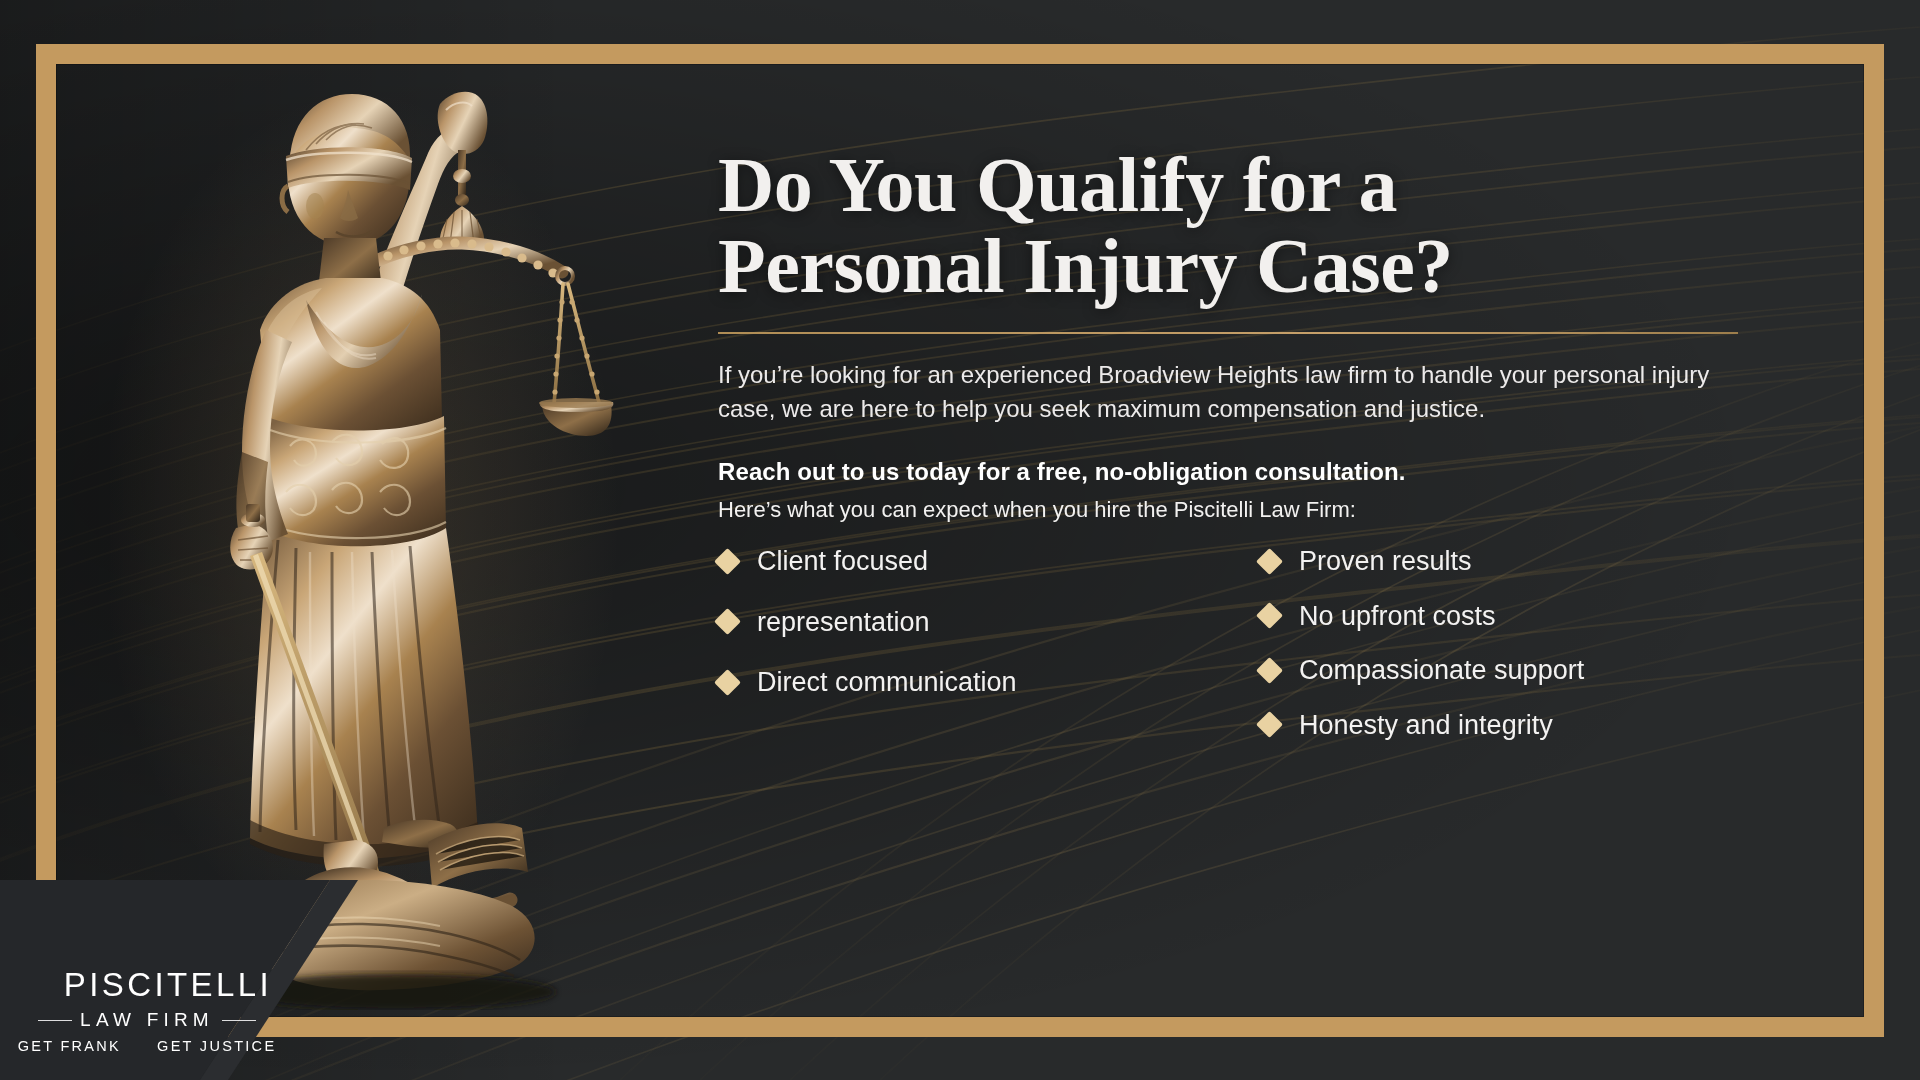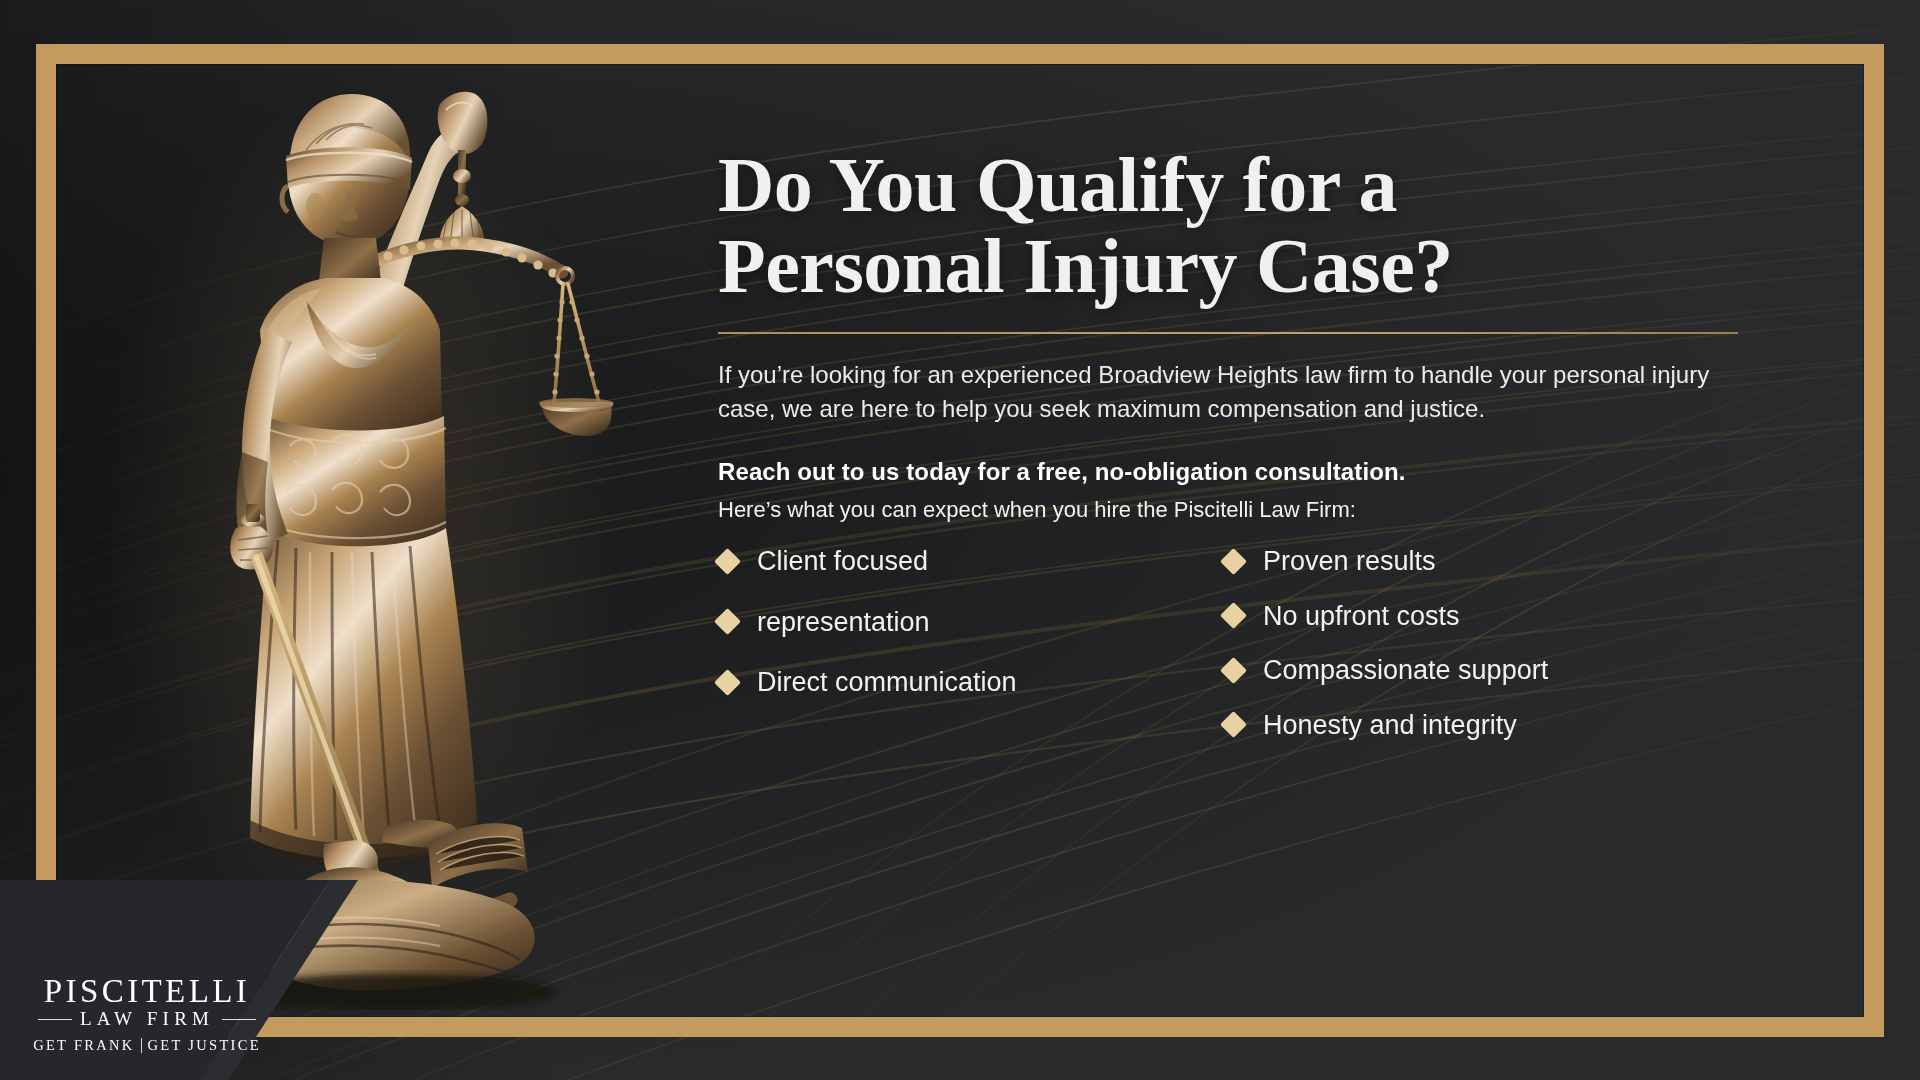--- a/index.html
+++ b/index.html
@@ -37,36 +37,36 @@
   #statue-wrap svg{ width:100%; height:100%; display:block; }
 
   
   #corner-panel{
     position:absolute; left:0; bottom:0; width:470px; height:200px; z-index:6;
   }
 
   
   #logo{
     position:absolute; left:22px; bottom:26px; z-index:9;
-    width:250px; text-align:center; color:#ffffff;
-    font-family:Liberation Serif, serif;
+    width:250px; text-align:right; color:#ffffff;
+    font-family:Liberation Sans, sans-serif;
   }
   #logo-name{
     font-size:33px; letter-spacing:3.4px; line-height:1;
     font-weight:400; white-space:nowrap;
   }
   #logo-mid{
     display:flex; align-items:center; justify-content:center;
-    gap:8px; 
+    gap:8px; margin-top:8px;
   }
   #logo-mid .rule{ flex:1 1 auto; height:1px; background:rgba(255,255,255,.85); max-width:34px; }
   #logo-sub{ font-size:19px; letter-spacing:5.2px; white-space:nowrap; }
   #logo-tag{
     margin-top:7px; font-size:14.5px; letter-spacing:2.3px;
-    white-space:nowrap; display:flex; align-items:center; justify-content:center; gap:6px;
+    white-space:nowrap; display:flex; align-items:center; justify-content:center; gap:18px;
   }
   #logo-tag .bar{ width:1px; height:15px; background:rgba(255,255,255,.8); display:inline-block; }
 
   
   #content{
     position:absolute; left:718px; top:144px; width:1060px; z-index:8;
   }
   #headline{
     font-family:"Liberation Serif", serif;
     font-weight:700; color:#f2f0ee;
@@ -87,21 +87,21 @@
 
   #cta{
     margin-top:32px; color:#ffffff; font-size:24px; font-weight:700;
     letter-spacing:.1px;
   }
   #expect{
     margin-top:11px; color:#f2f1f0; font-size:22px; font-weight:400;
   }
 
   #bullets{
-    margin-top:22px; display:flex; gap:76px;
+    margin-top:22px; display:flex; gap:112px;
   }
   .col{ display:flex; flex-direction:column; }
   .col.left{ width:430px; }
   .col.right{ width:470px; }
   .col.left .bullet{ margin-bottom:28px; }
   .col.right .bullet{ margin-bottom:22px; }
 
   .bullet{
     display:flex; align-items:center; gap:20px;
     color:#f3f2f1; font-size:27px; line-height:1.2; white-space:nowrap;

